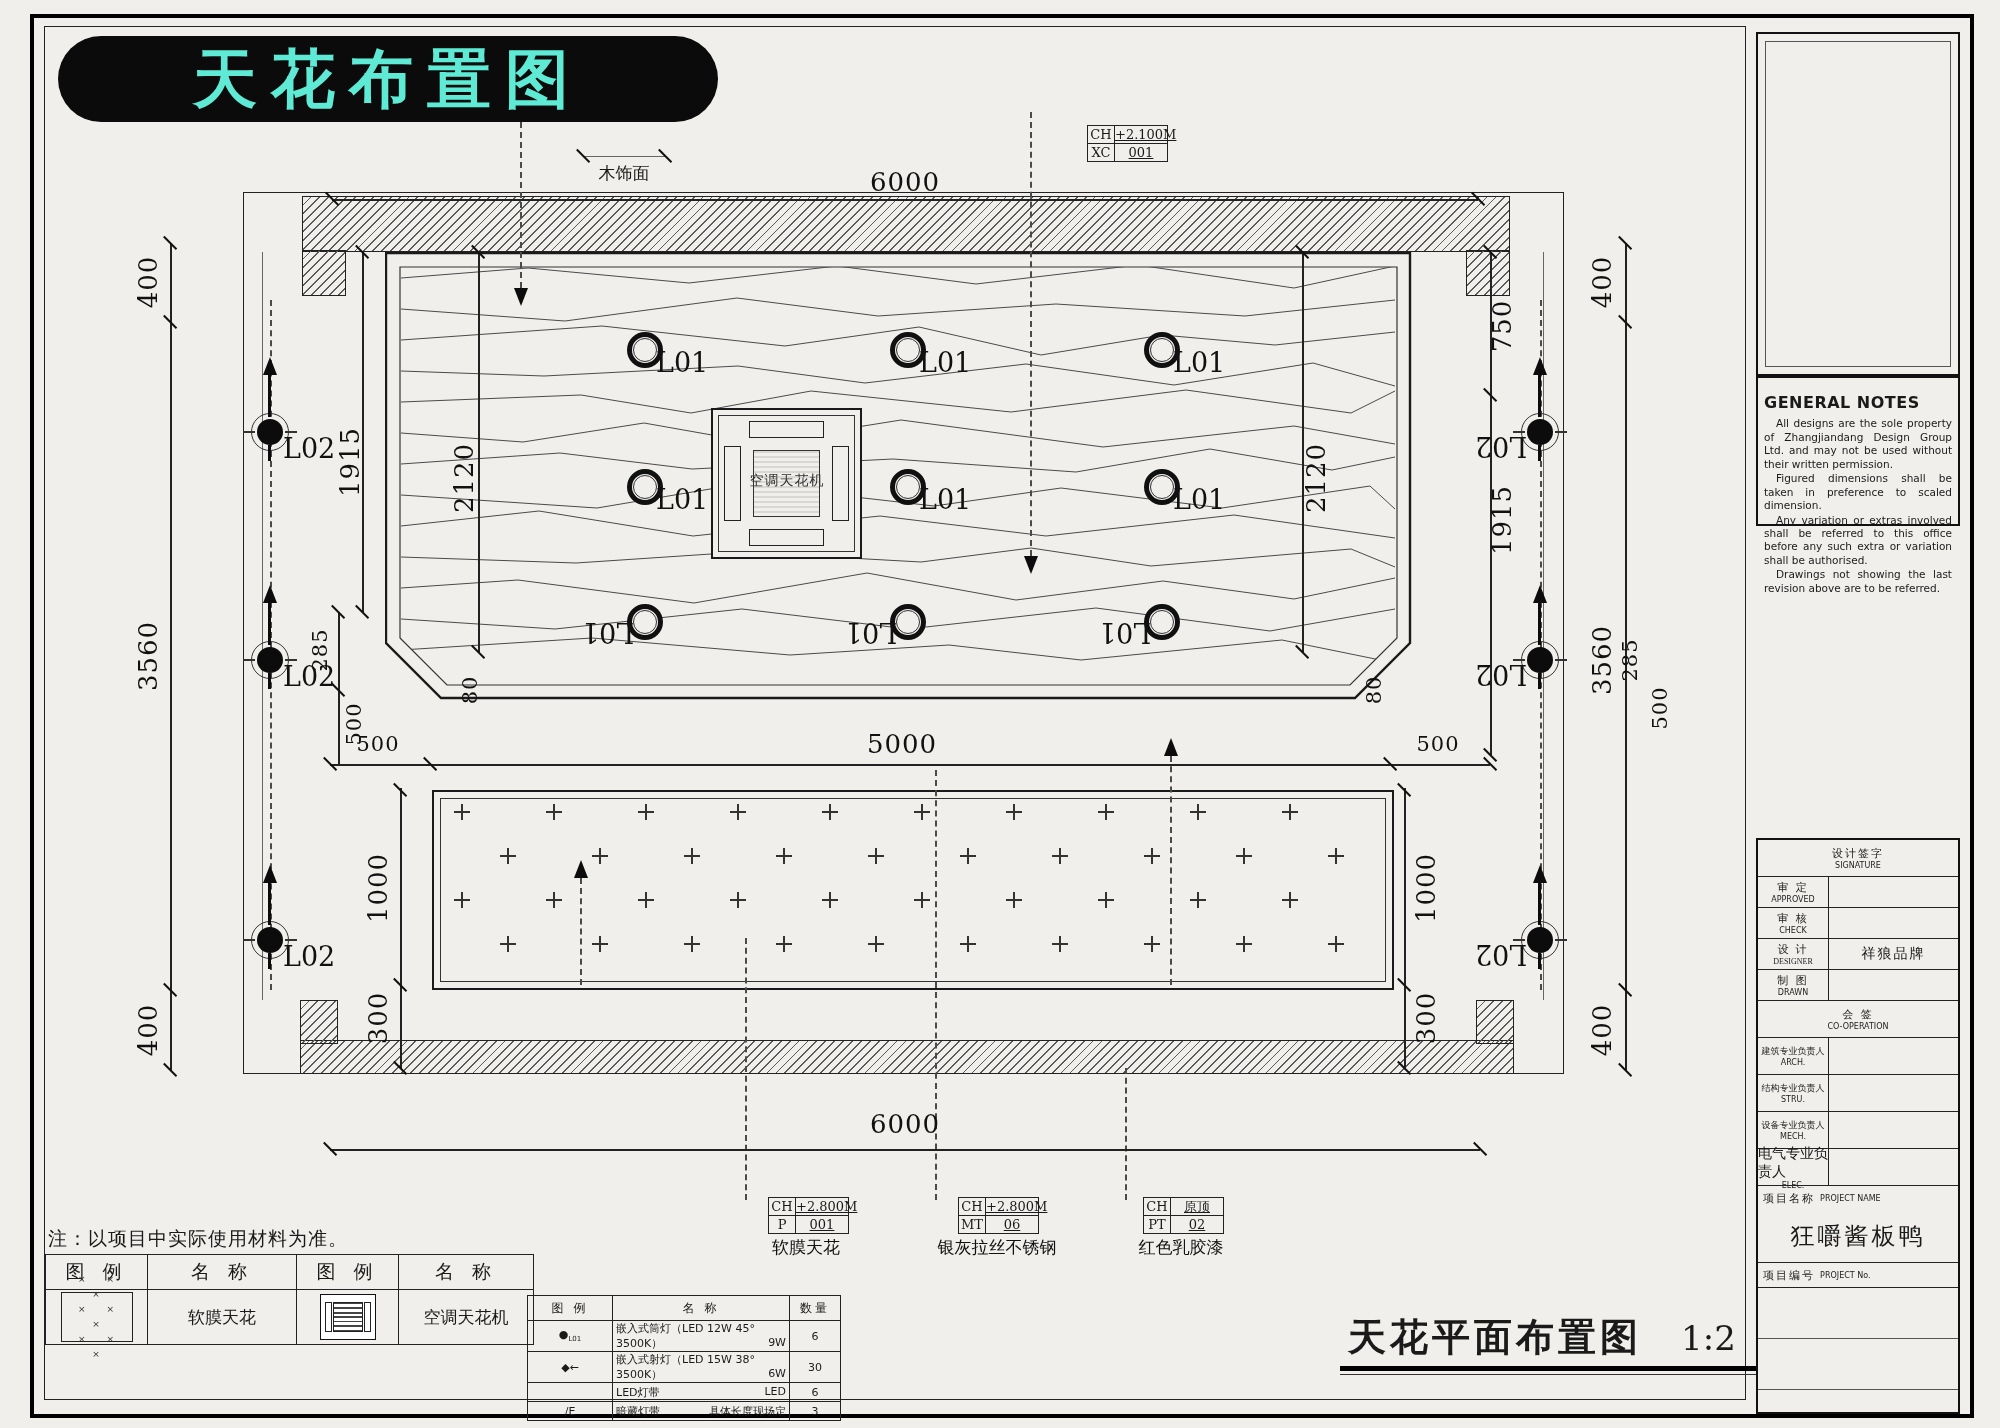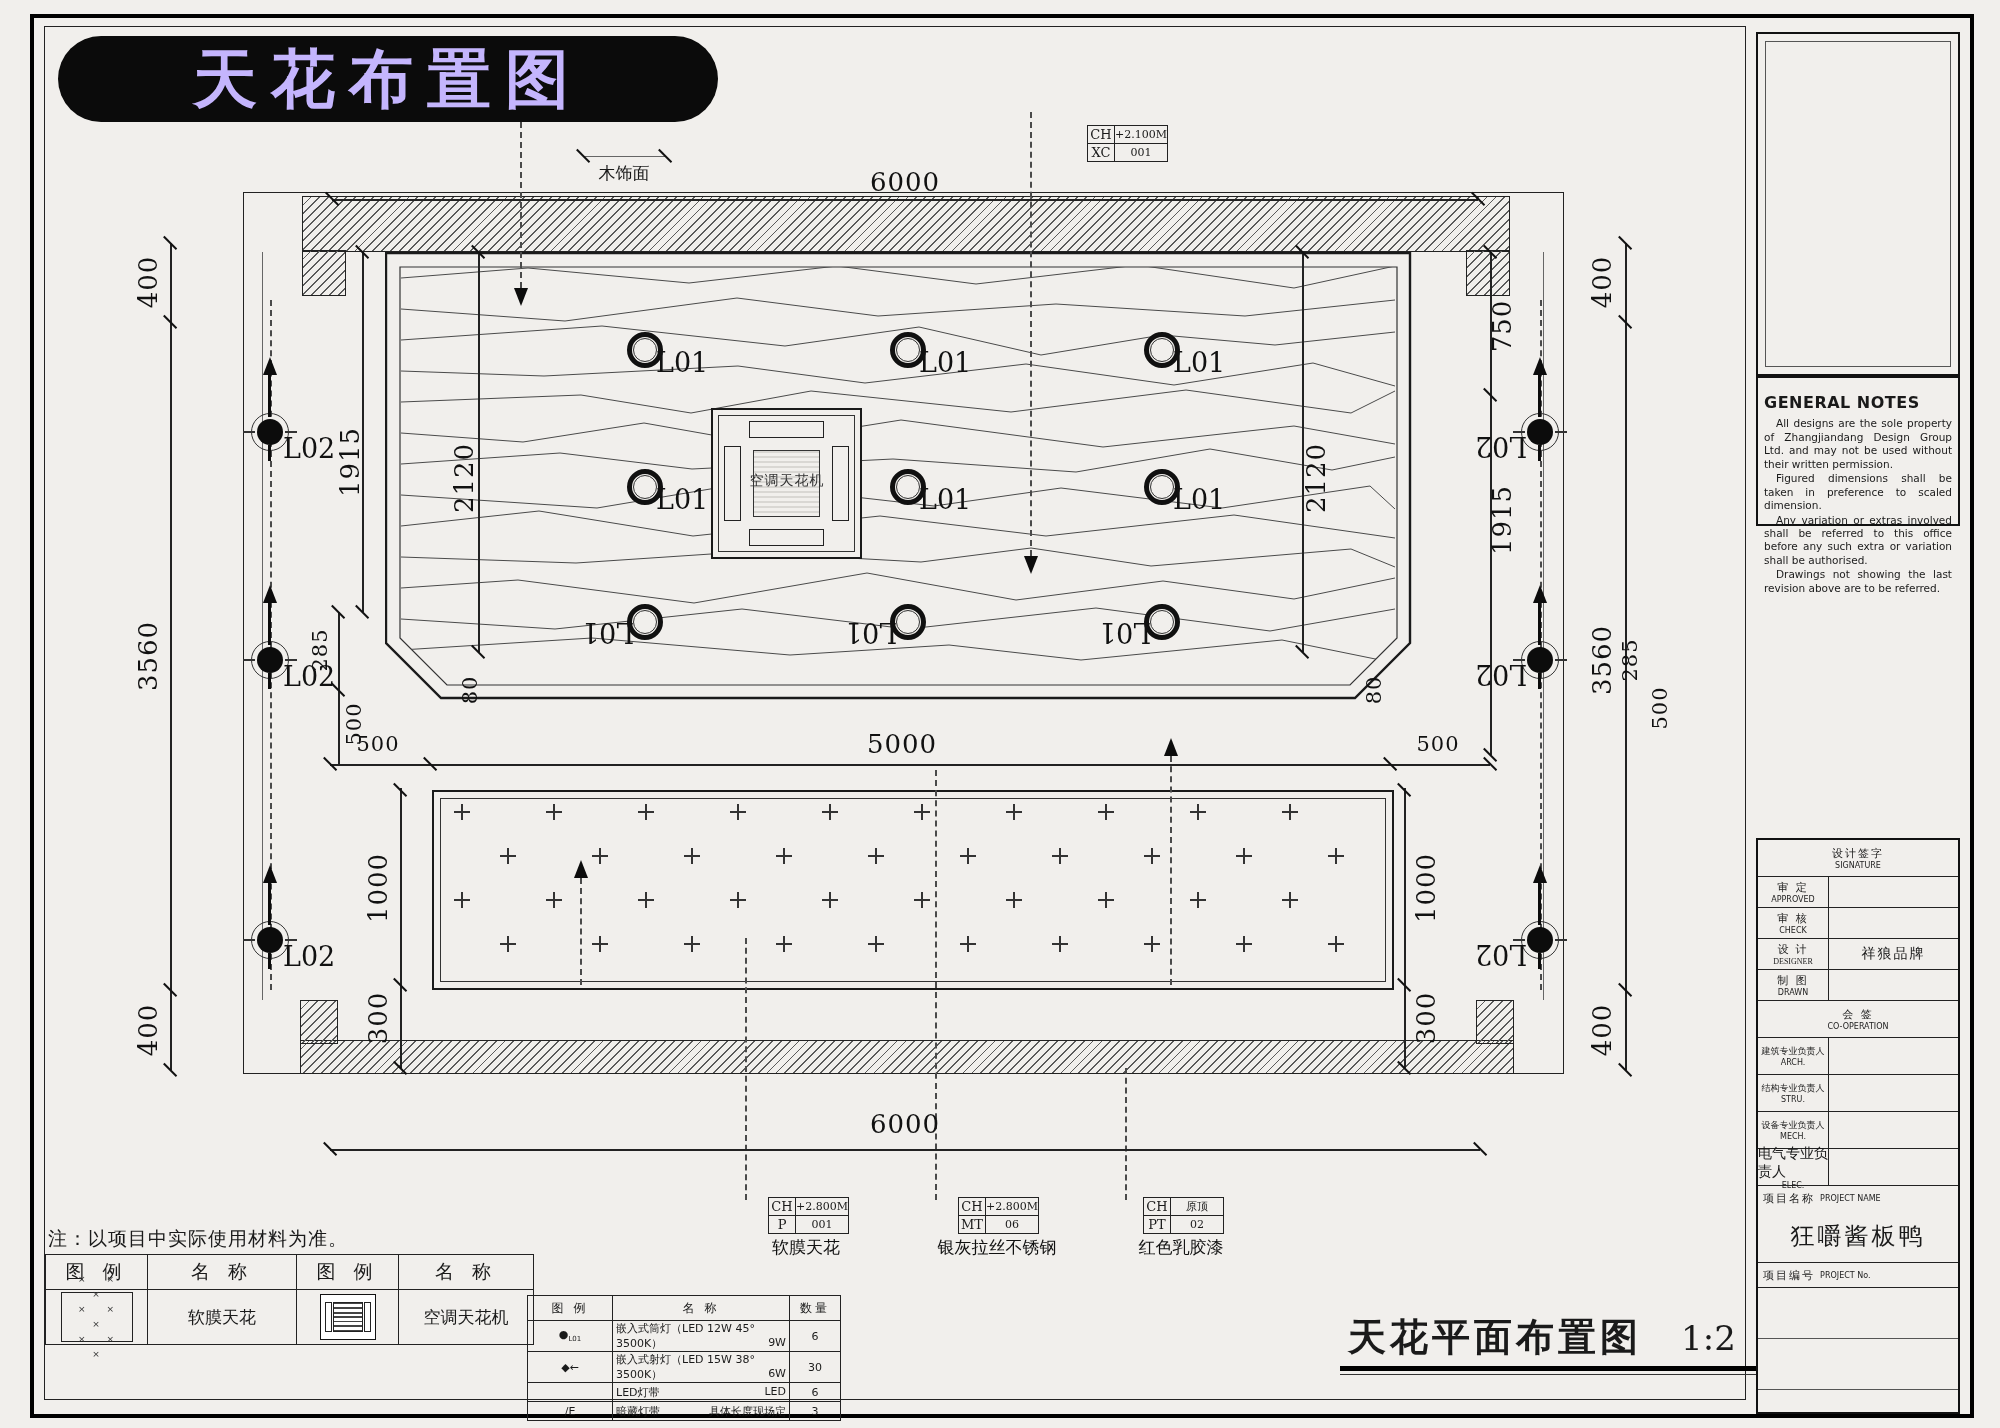--- a/index.html
+++ b/index.html
@@ -17,28 +17,28 @@
   .dashv{position:absolute;width:0;border-left:2px dashed #4a4a4a;}
   .arrup{position:absolute;width:0;height:0;border-left:7px solid transparent;border-right:7px solid transparent;
          border-bottom:18px solid #0c0c0c;transform:translate(-50%,0);}
   .arrdn{position:absolute;width:0;height:0;border-left:7px solid transparent;border-right:7px solid transparent;
          border-top:18px solid #0c0c0c;transform:translate(-50%,0);}
   .hatch{position:absolute;border:1.2px solid #222;
          background:repeating-linear-gradient(135deg,rgba(0,0,0,0) 0 5px,#5a5a5a 5px 6.3px);}
   
   #titlepill{left:58px;top:36px;width:660px;height:86px;background:#0b0b0b;border-radius:46px;
              display:flex;align-items:center;justify-content:center;}
-  #titlepill span{color:#c4b5fd;font-size:64px;font-weight:900;letter-spacing:14px;}
+  #titlepill span{color:#5eead4;font-size:64px;font-weight:900;letter-spacing:14px;}
   
   .co{position:absolute;background:rgba(241,239,236,.92);}
   .co .r{display:flex;border:1.3px solid #222;border-bottom:none;}
   .co .r:last-child{border-bottom:1.3px solid #222;}
   .co .k{width:26px;border-right:1.3px solid #222;text-align:center;font-size:13px;line-height:17px;
          font-family:"DejaVu Serif",serif;}
-  .co .vv{width:52px;text-align:center;font-size:11px;line-height:17px;font-family:"DejaVu Serif",serif;}
+  .co .vv{width:52px;text-align:center;font-size:13px;line-height:17px;font-family:"DejaVu Serif",serif;text-decoration:underline;}
   .colbl{position:absolute;font-size:17px;transform:translate(-50%,0);white-space:nowrap;color:#111;}
   
   .l01{position:absolute;width:26px;height:26px;border:5px solid #101010;border-radius:50%;
        transform:translate(-50%,-50%);background:#f1efec;}
   .l01 i{position:absolute;inset:1px;border:1.6px solid #333;border-radius:50%;}
   .l01 .lbl{position:absolute;left:24px;top:10px;font-family:"DejaVu Serif",serif;font-size:27px;color:#111;}
   .l01.flip .lbl{left:auto;right:24px;top:8px;transform:rotate(180deg);}
   .l02{position:absolute;width:26px;height:26px;background:#0c0c0c;border-radius:50%;transform:translate(-50%,-50%);}
   .l02 .ring{position:absolute;inset:-6px;border:1.3px solid #333;border-radius:50%;}
   .l02 .shaft{position:absolute;left:11.3px;top:-44px;width:2.6px;height:42px;background:#0c0c0c;}

